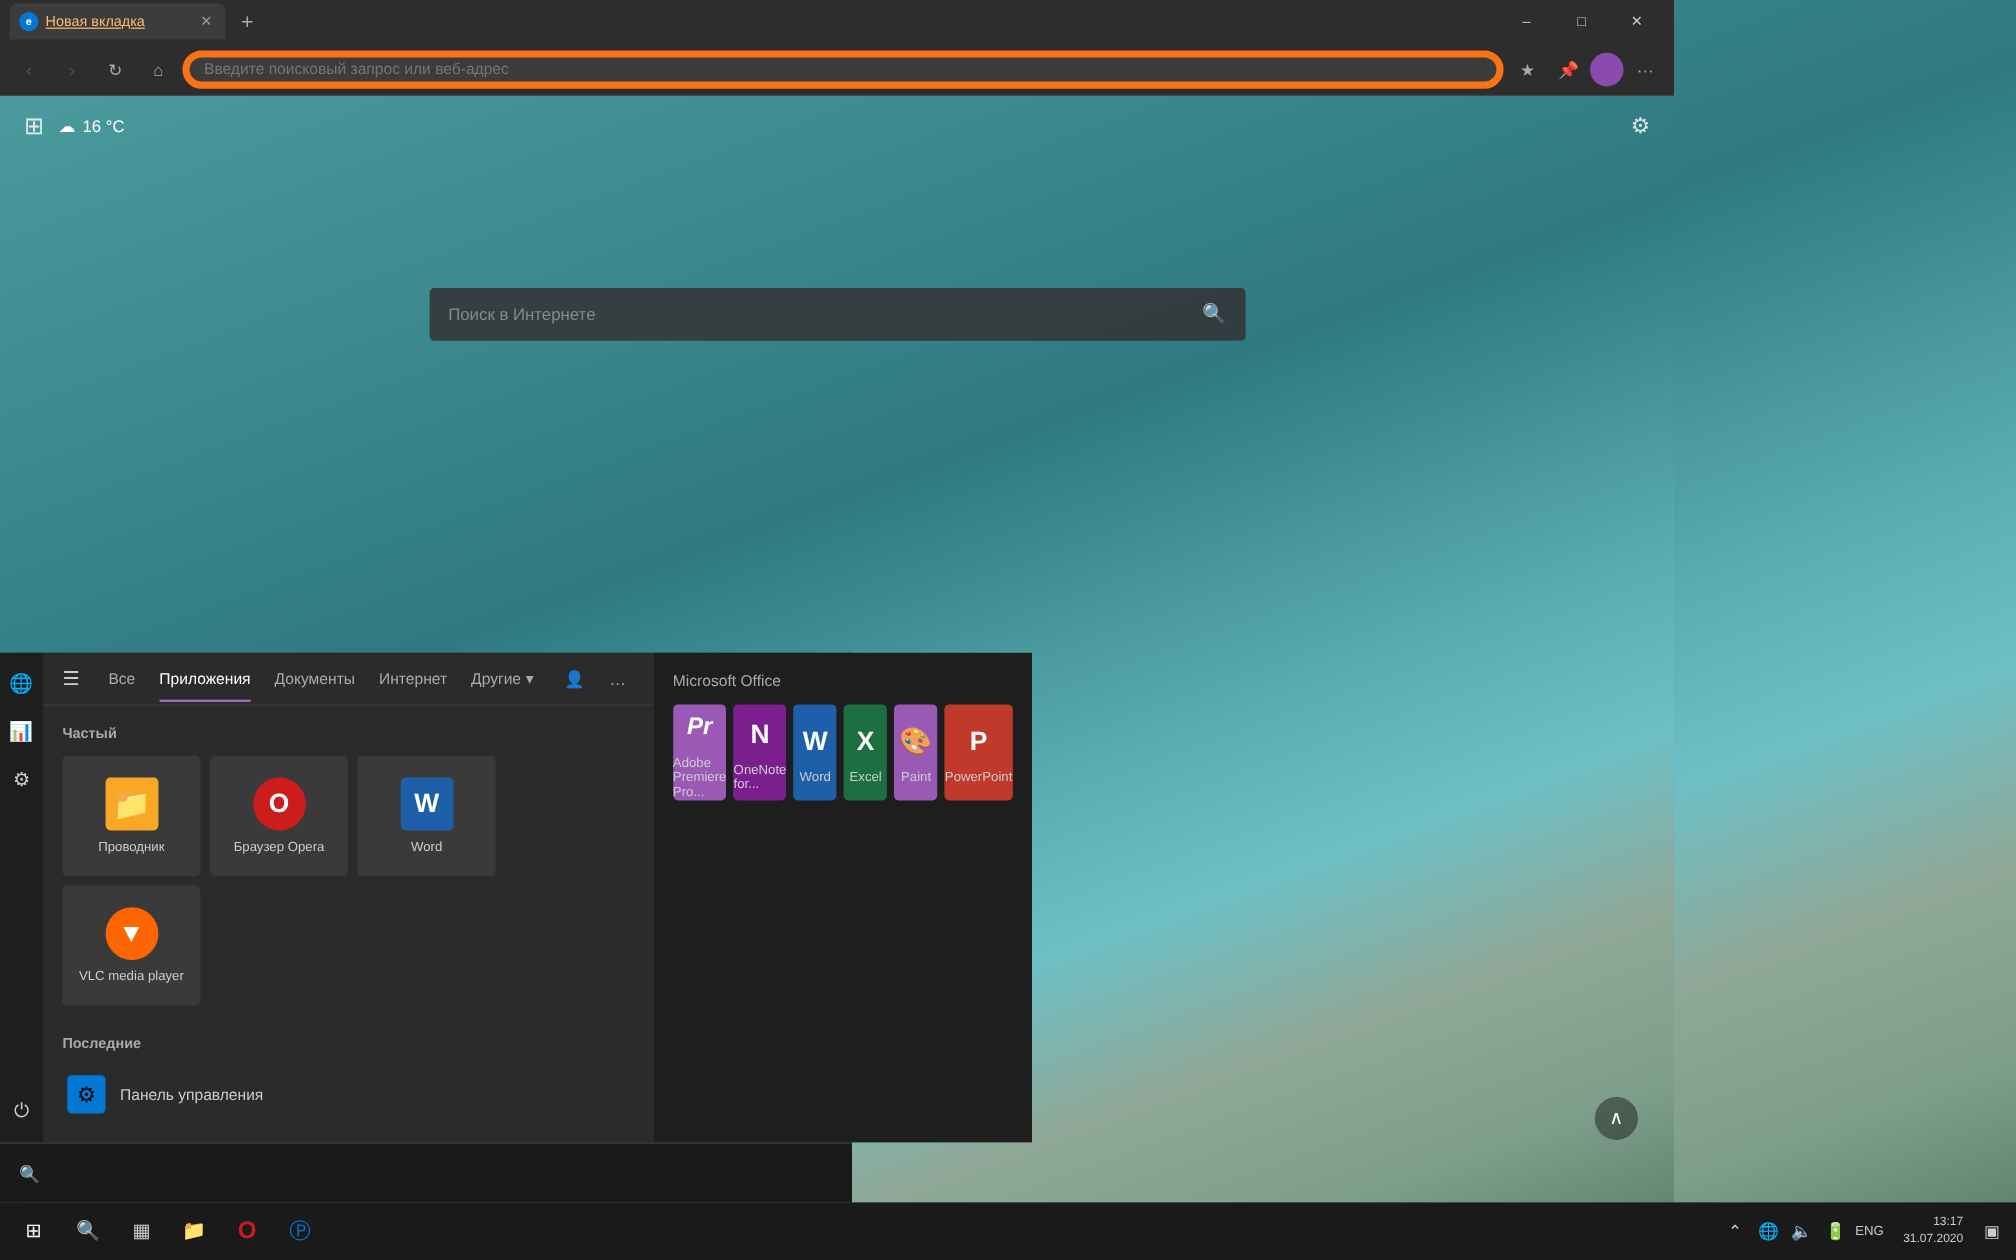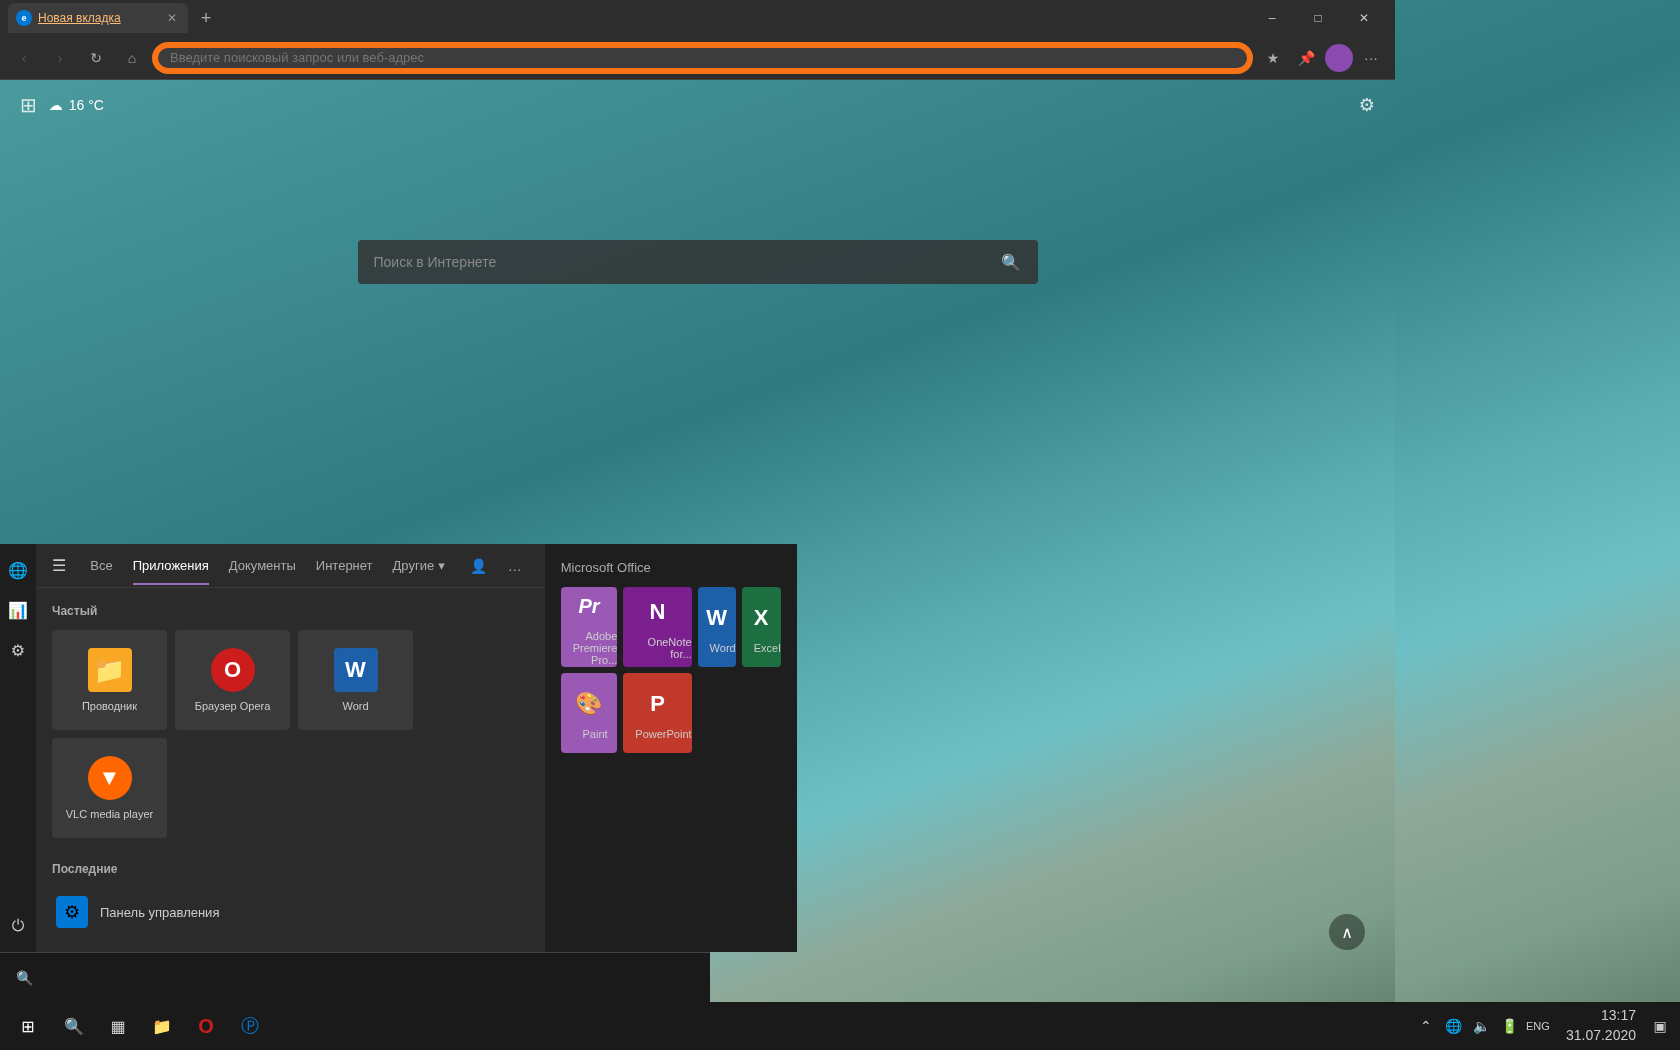--- a/index.html
+++ b/index.html
@@ -513,21 +513,21 @@
 
     .office-title {
       font-size: 13px;
       color: #aaa;
       margin-bottom: 12px;
       font-weight: 400;
     }
 
     .office-grid {
       display: grid;
-      grid-template-columns: repeat(4, 1fr);
+      grid-template-columns: repeat(6, 1fr);
       gap: 6px;
     }
 
     .office-tile {
       height: 80px;
       border-radius: 4px;
       display: flex;
       flex-direction: column;
       align-items: center;
       justify-content: center;
@@ -541,22 +541,21 @@
       display: flex;
       align-items: center;
       justify-content: center;
       font-size: 22px;
       color: white;
     }
 
     .office-tile-name {
       font-size: 11px;
       color: #ccc;
-      text-align: right;
-      padding-left: 12px;
+      text-align: left;
     }
 
     
     #taskbar {
       position: absolute;
       bottom: 0; left: 0; right: 0;
       height: 48px;
       background: #1a1a1a;
       display: flex;
       align-items: center;
@@ -613,21 +612,21 @@
       align-items: center;
       justify-content: center;
       color: #ccc;
       font-size: 14px;
       cursor: pointer;
     }
 
     .taskbar-clock {
       text-align: right;
       color: #ccc;
-      font-size: 14px;
+      font-size: 10px;
       line-height: 1.4;
       padding: 0 8px;
       cursor: pointer;
     }
 
     .taskbar-notif {
       width: 32px;
       height: 48px;
       display: flex;
       align-items: center;

